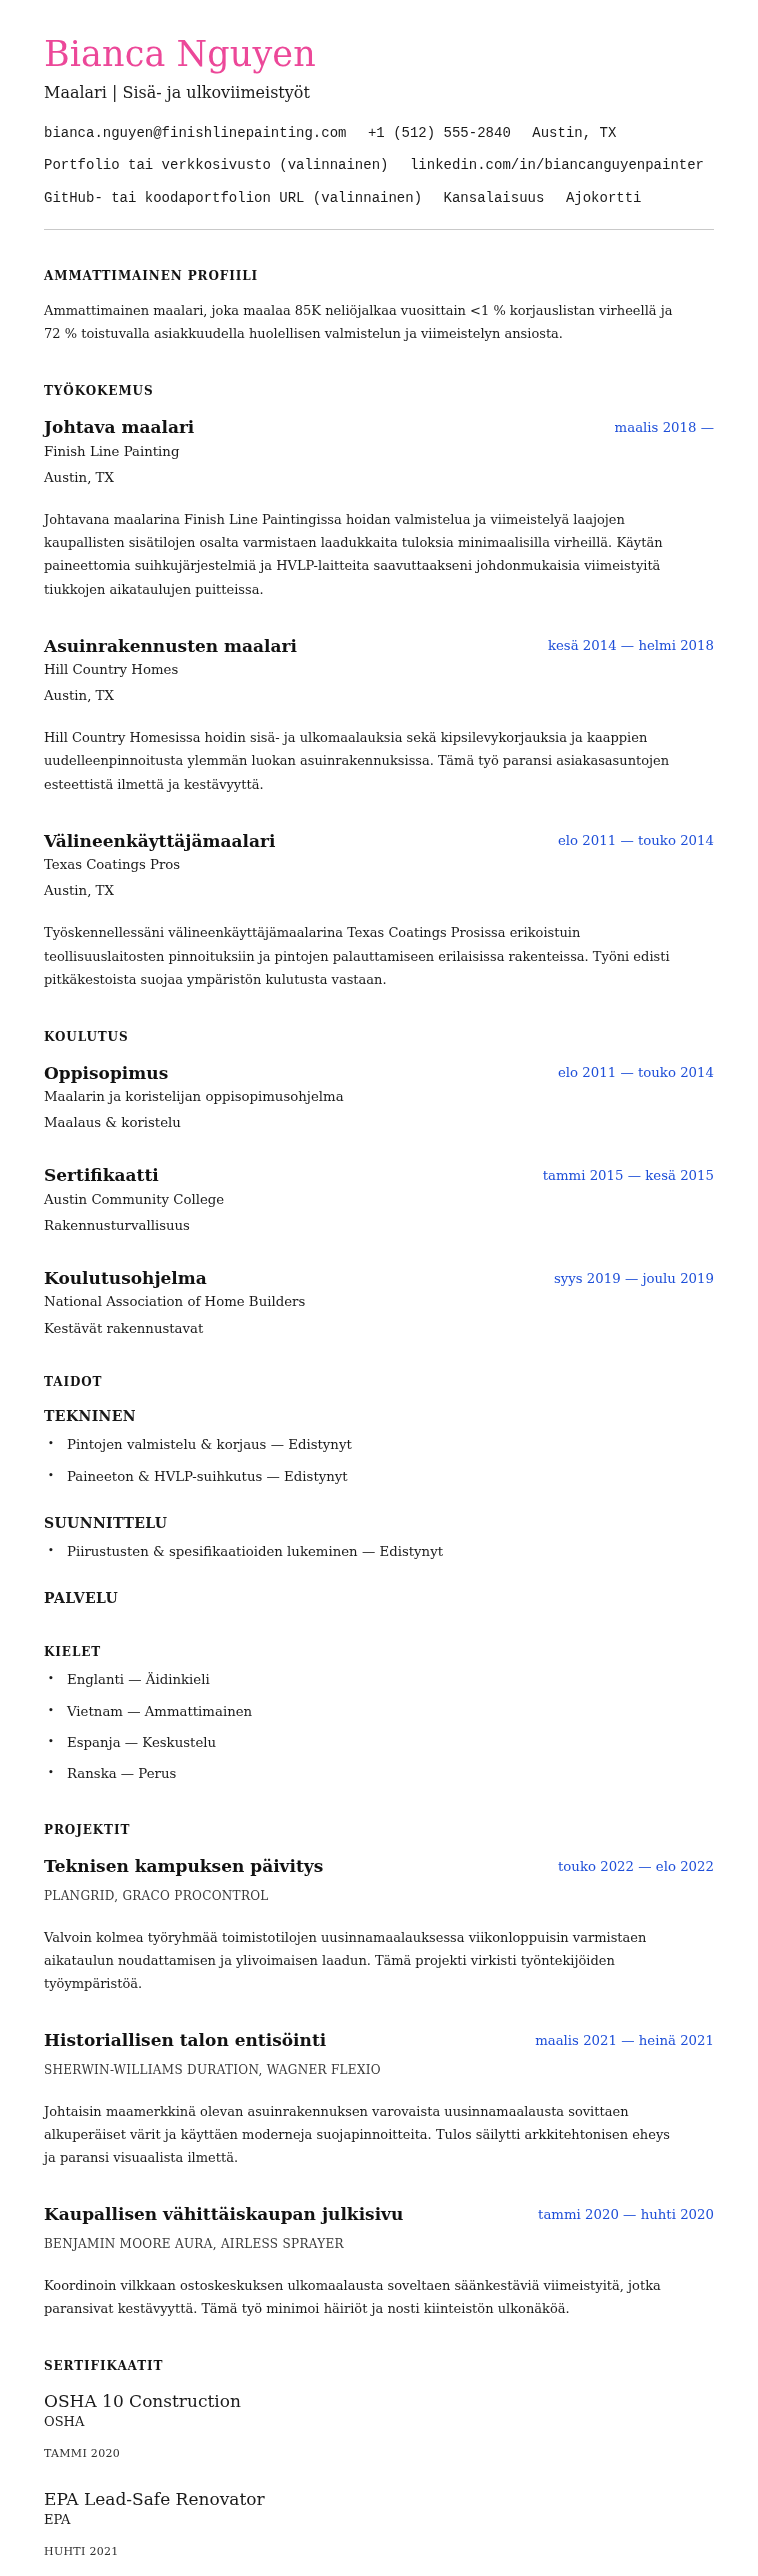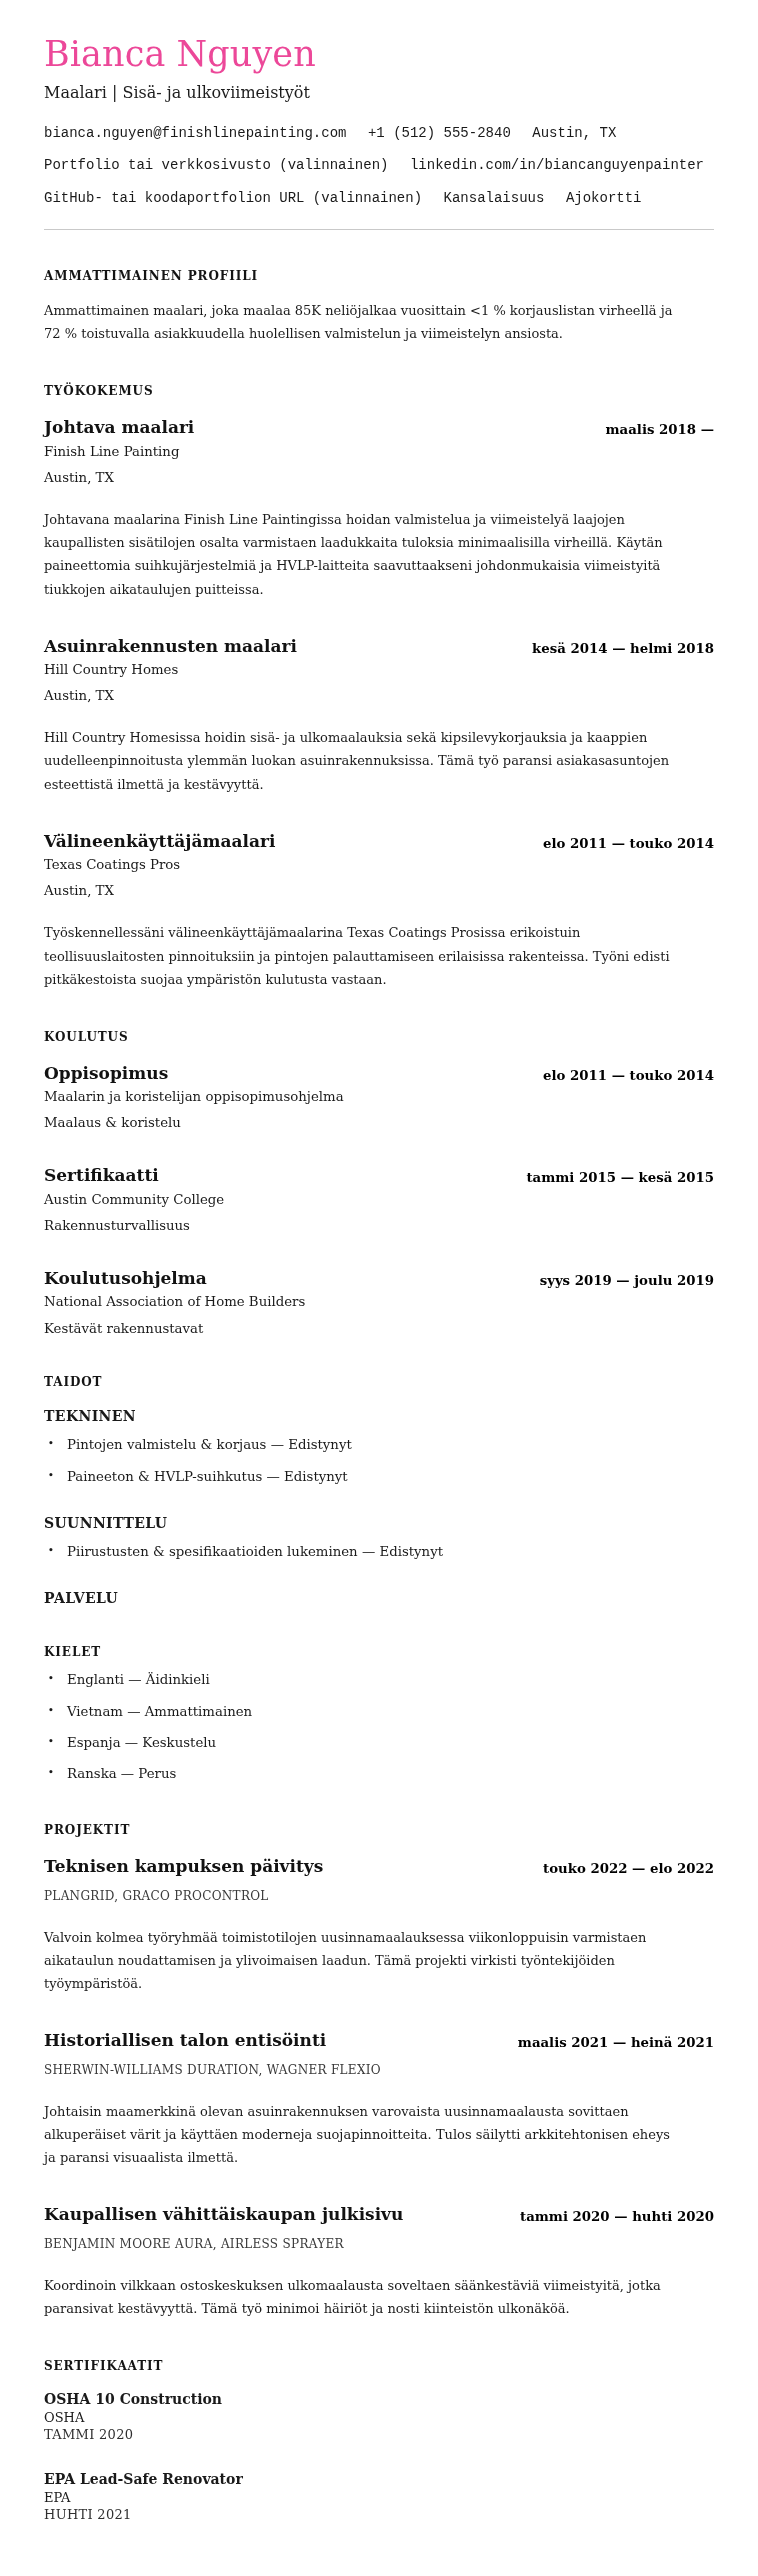--- a/index.html
+++ b/index.html
@@ -25,45 +25,45 @@
     color: #141414; margin-top: 39px;
   }
   .profile-text, .entry-desc {
     font-size: 13px; line-height: 1.78; max-width: 638px; color: #1b1b1b;
   }
   .profile-text { margin-top: 16.4px; }
 
   
   .entry { margin-top: 19px; }
   .entry + .entry { margin-top: 35px; }
-  .entry-head { display: flex; justify-content: space-between; align-items: flex-end; }
+  .entry-head { display: flex; justify-content: space-between; align-items: center; }
   .entry-title { font-size: 17px; font-weight: 700; color: #121212; }
-  .entry-date { font-size: 13.3px; color: #000000; white-space: nowrap; margin-left: 15px; font-weight: bold; }
+  .entry-date { font-size: 13.3px; color: #1d4ed8; white-space: nowrap; margin-left: 15px; }
   .entry-line { font-size: 13.3px; margin-top: 6.3px; }
   .entry-loc { font-size: 13.3px; margin-top: 11.4px; }
   .entry-desc { margin-top: 23px; }
   .entry-tools { font-size: 12px; color: #3a3a3a; margin-top: 12.6px; letter-spacing: 0.3px; }
 
   
   .group-heading { font-size: 14px; font-weight: 700; letter-spacing: 0.4px; margin-top: 28px; }
   .group-heading.first { margin-top: 19px; }
   ul.blist { list-style: none; margin: 3.8px 0 0 0; padding: 0; font-size: 13.3px; }
   ul.blist li { position: relative; padding-left: 23px; margin-top: 11.4px; line-height: 1.5; }
   ul.blist li::before {
     content: "•";
     position: absolute; left: 3.8px; top: 0.1em;
     font-size: 10.7px; color: #1a1a1a;
   }
 
   
   .cert { margin-top: 17.7px; }
   .cert + .cert { margin-top: 29px; }
-  .cert-name { font-size: 14px; font-weight: 700; }
+  .cert-name { font-size: 17px; font-weight: 400; }
   .cert-issuer { font-size: 13px; margin-top: 3px; }
-  .cert-date { font-size: 13px; margin-top: 2px; color: #2f2f2f; letter-spacing: 0.3px; }
+  .cert-date { font-size: 11px; margin-top: 18px; color: #2f2f2f; letter-spacing: 0.3px; }
 </style>
 </head>
 <body>
 
 <div class="page">
 
   <h1 class="name">Bianca Nguyen</h1>
   <div class="subtitle">Maalari | Sisä- ja ulkoviimeistyöt</div>
 
   <div class="contact">

